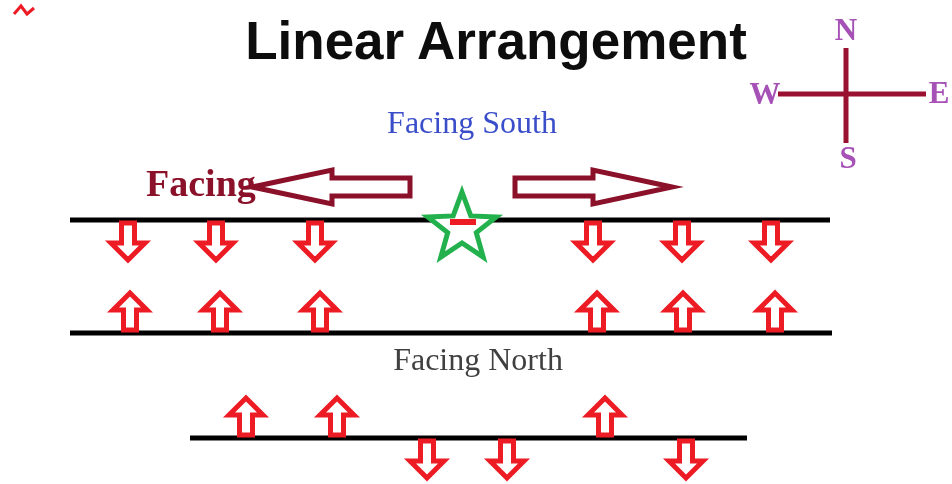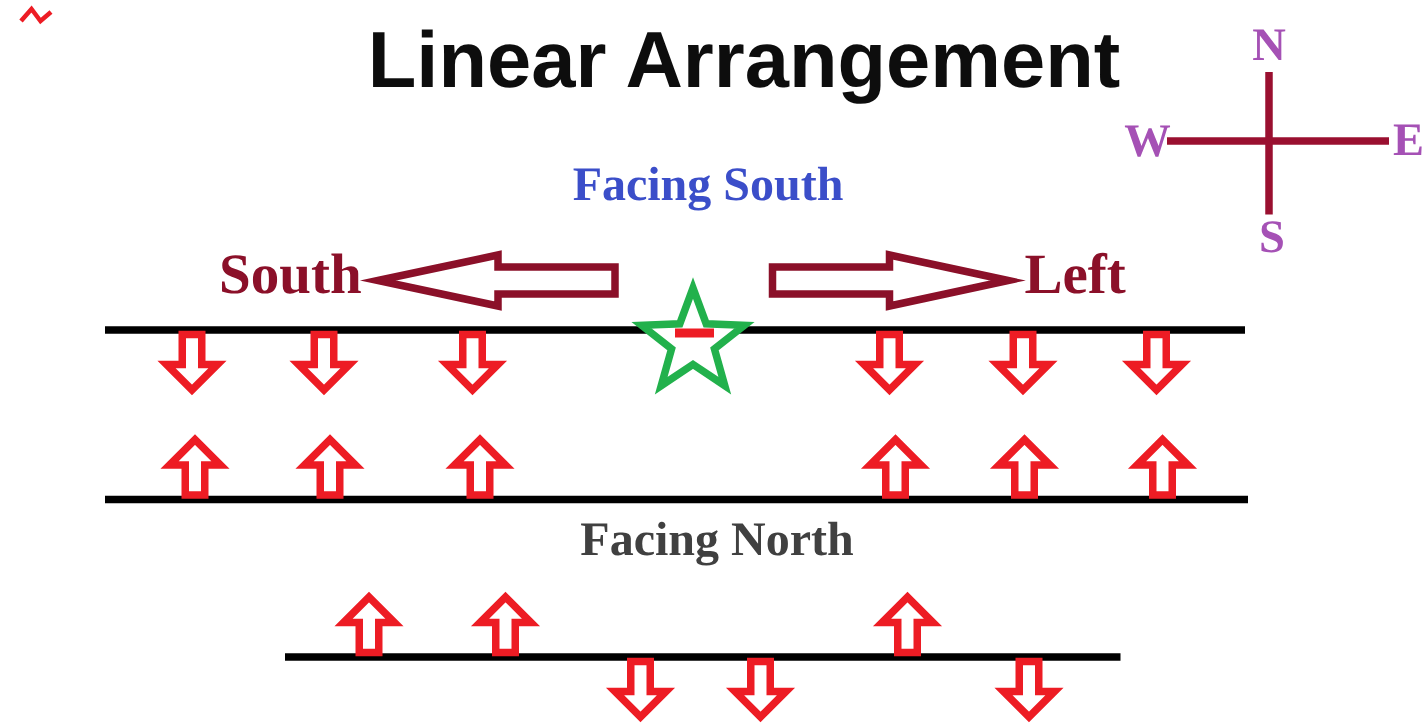--- a/index.html
+++ b/index.html
@@ -6,21 +6,21 @@
   #stage{
     position:relative;width:952px;height:484px;background:#fff;overflow:hidden;
     font-family:"Liberation Serif",serif;
   }
   .abs{position:absolute;white-space:nowrap;line-height:1;}
   .centered{transform:translateX(-50%);}
   .page-title{
     font-family:"Liberation Sans",sans-serif;font-weight:bold;font-size:53px;
     letter-spacing:0px;
   }
-  .blue-label{font-weight:bold;font-size:32px;}
+  .blue-label{font-weight:normal;font-size:32px;}
   .maroon-label{font-weight:bold;font-size:38px;}
   .compass-letter{font-weight:bold;font-size:31px;}
   svg{position:absolute;left:0;top:0;}
 </style>
 </head>
 <body>
 
 <div id="stage" style="background: rgb(255, 255, 255);">
 
   <svg id="diagram-svg" width="952" height="484" viewBox="0 0 952 484">
@@ -57,16 +57,15 @@
   <div class="abs centered page-title" style="left: 496px; top: 14px; color: rgb(13, 13, 13);">Linear Arrangement</div>
 
   <div class="abs centered compass-letter" style="left: 846px; top: 14px; color: rgb(165, 81, 181);">N</div>
   <div class="abs centered compass-letter" style="left: 848px; top: 142px; color: rgb(165, 81, 181);">S</div>
   <div class="abs centered compass-letter" style="left: 765px; top: 78px; color: rgb(165, 81, 181);">W</div>
   <div class="abs centered compass-letter" style="left: 939px; top: 77px; color: rgb(165, 81, 181);">E</div>
 
   <div class="abs centered blue-label" style="left: 472px; top: 106px; color: rgb(59, 78, 201);">Facing South</div>
   <div class="abs centered blue-label" style="left: 478px; top: 343px; color: #404040;">Facing North</div>
 
-  <div class="abs maroon-label" style="left: 146px; top: 164px; color: rgb(139, 16, 41);">South</div>
-  <div class="abs maroon-label" style="left: 683px; top: 164px; color: rgb(139, 16, 41);">Left</div>
+  <div class="abs maroon-label" style="left: 146px; top: 164px; color: rgb(139, 16, 41);">Facing</div>
 
 </div>
 
 </body></html>

